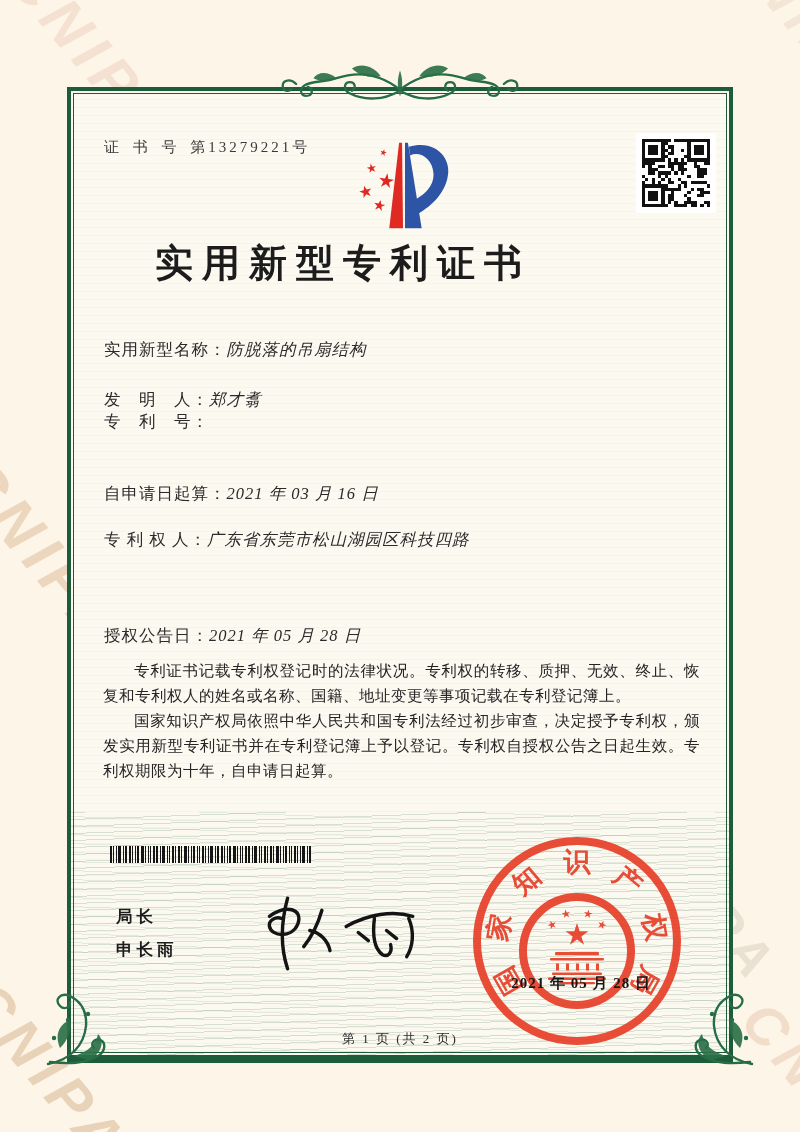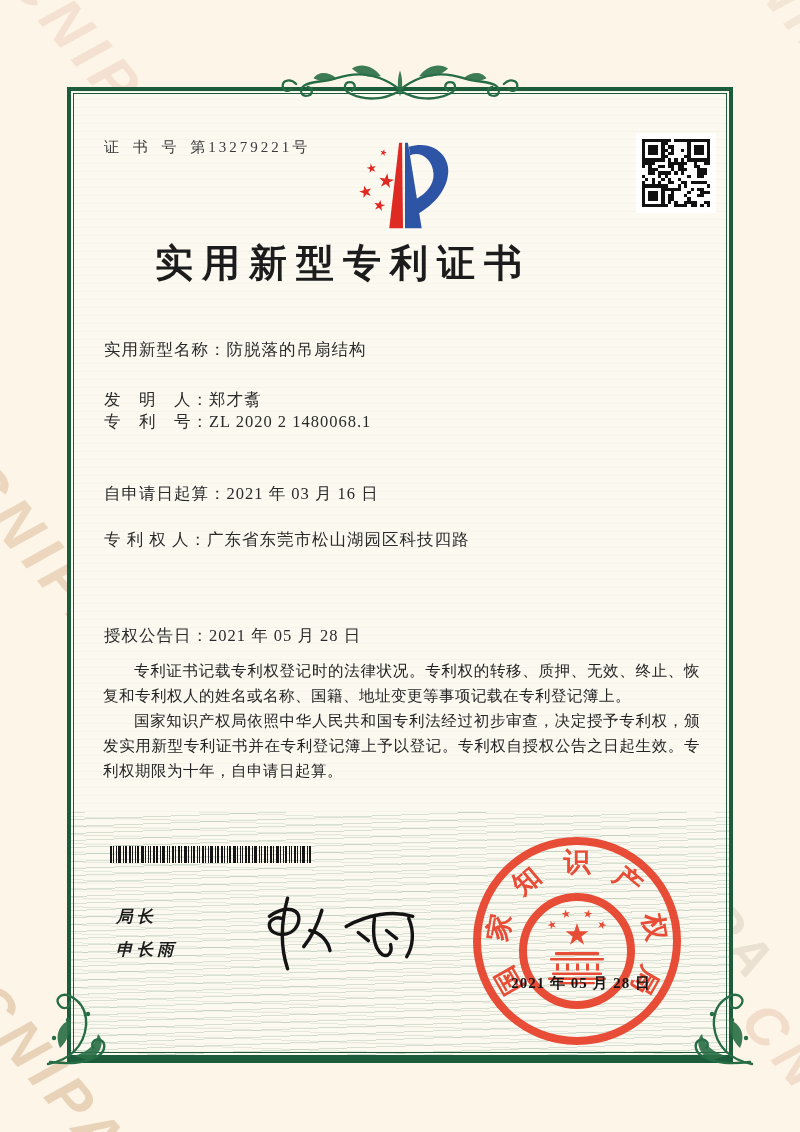--- a/index.html
+++ b/index.html
@@ -29,30 +29,30 @@
   .frame-inner{position:absolute;left:2px;top:2px;right:2px;bottom:2px;border:1px solid #1d5c3b;}
   
   .cert-no{left:104px;top:138px;font-size:15px;color:#3a3a3a;letter-spacing:3px;word-spacing:4px;}
   .qr{left:636px;top:133px;width:80px;height:80px;background:#fff;display:flex;align-items:center;justify-content:center;}
   .logo{left:350px;top:136px;width:108px;height:102px;}
   .title{left:67px;top:238px;width:552px;text-align:center;font-size:38px;font-weight:700;
     letter-spacing:9px;color:#1c1c1c;}
   
   .frow{position:absolute;left:104px;display:flex;font-size:16.5px;color:#2a2a2a;letter-spacing:1px;line-height:23px;}
   .flabel{flex:none;}
-  .fvalue{max-width:458px;}
+  .fvalue{max-width:458px;font-style:italic;}
   
   .paras{left:103px;top:658px;width:597px;}
   .paras p{margin:0;text-indent:2em;text-align:justify;font-size:15.5px;line-height:25px;color:#242424;letter-spacing:0.5px;}
   
   .barcode{left:110px;top:846px;width:212px;height:17px;display:flex;align-items:stretch;}
   .bar{background:#151515;flex:none;height:100%;}
   
   .officer{position:absolute;left:116px;font-family:"Liberation Sans","DejaVu Sans",sans-serif;
-    font-size:16.5px;font-weight:700;letter-spacing:4px;color:#1c1c1c;font-style:italic;}
+    font-size:16.5px;font-weight:700;letter-spacing:4px;color:#1c1c1c;}
   .sig{left:225px;top:886px;width:212px;height:96px;}
   .sig path{stroke:#141414;stroke-width:3.4;fill:none;stroke-linecap:round;}
   
   .seal{left:470px;top:834px;width:214px;height:214px;z-index:25;}
   #seal-text text{font-size:27px;font-weight:700;fill:#e7402a;font-family:"Liberation Serif","DejaVu Serif",serif;}
   .seal-date{left:496px;top:974px;width:170px;text-align:center;font-size:15px;font-weight:700;
     color:#161616;letter-spacing:1px;z-index:30;}
   
   .page-info{left:67px;top:1030px;width:666px;text-align:center;font-size:13px;letter-spacing:2px;color:#2d2d2d;}
   .note-box{left:50%;top:1072px;transform:translateX(-50%);background:#ffffff;
@@ -382,21 +382,20 @@
   <div class="frow" style="top:338px">
     <span class="flabel">实用新型名称：</span>
     <span class="fvalue">防脱落的吊扇结构</span>
   </div>
   <div class="frow" style="top:388px">
     <span class="flabel">发　明　人：</span>
     <span class="fvalue">郑才翥</span>
   </div>
   <div class="frow" style="top:410px">
     <span class="flabel">专　利　号：</span>
-    <span class="fvalue">ZL 2020 2 1480068.1</span>
   </div>
   <div class="frow" style="top:482px">
     <span class="flabel">自申请日起算：</span>
     <span class="fvalue">2021 年 03 月 16 日</span>
   </div>
   <div class="frow" style="top:528px">
     <span class="flabel">专 利 权 人：</span>
     <span class="fvalue">广东省东莞市松山湖园区科技四路</span>
   </div>
   <div class="frow" style="top:624px">
@@ -520,14 +519,15 @@
         <rect x="9" y="12.5" width="3" height="7"></rect>
         <rect x="19" y="12.5" width="3" height="7"></rect>
         <rect x="-25" y="21.5" width="50" height="2.6" rx="1"></rect>
         <rect x="-29" y="26.5" width="58" height="2.4" rx="1"></rect>
         <rect x="-18" y="31" width="36" height="2.2" rx="1"></rect>
       </g>
     </g>
   </svg>
   <div class="abs seal-date">2021 年 05 月 28 日</div>
 
+  <div class="abs page-info">第 1 页 (共 2 页)</div>
 
 </div>
 
 </body></html>

